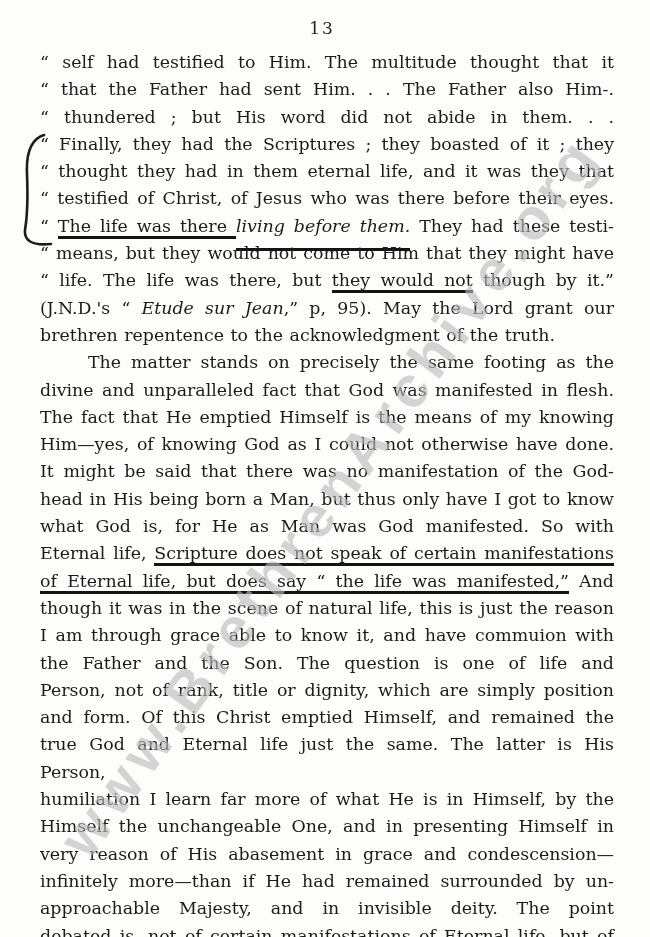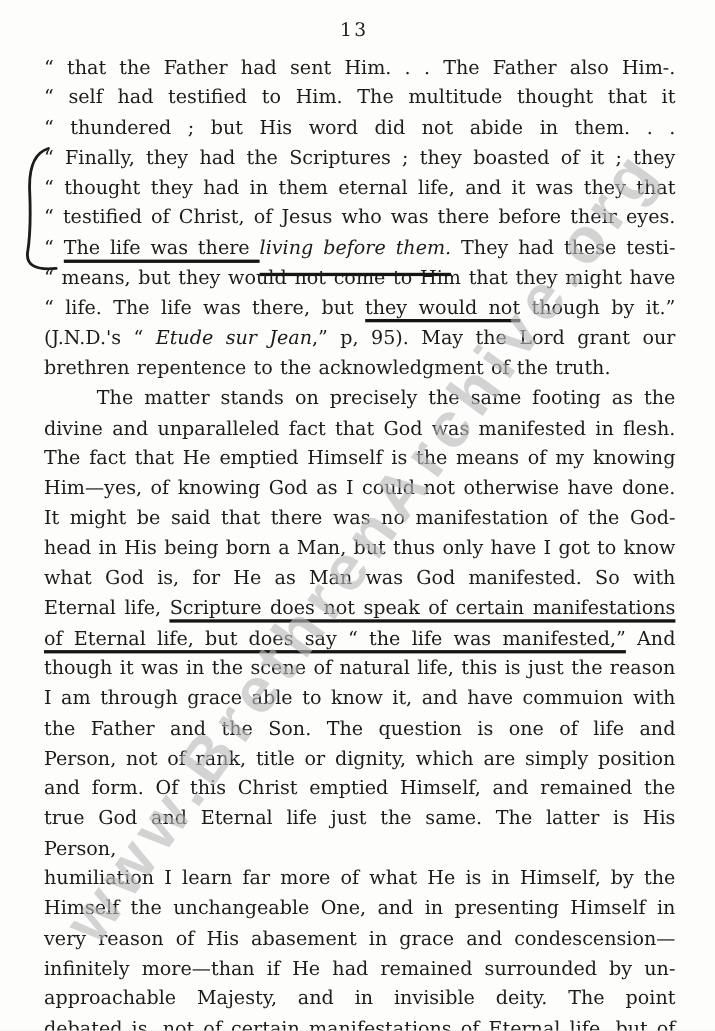--- a/index.html
+++ b/index.html
@@ -89,22 +89,22 @@
 
 <div class="page">
 
   <div class="page-number">13</div>
 
   <svg class="margin-bracket" viewBox="0 0 30 118">
     <path d="M 21 3 C 8 7, 3 20, 4 42 C 5 66, 4 86, 2 98 C 1 108, 8 114, 28 112" fill="none" stroke="#1c1c1c" stroke-width="2.6" stroke-linecap="round"></path>
   </svg>
 
   <div class="text-block" id="text-block">
+      <div class="line"><span>“ self had testified to Him.  The multitude thought that it</span></div>
       <div class="line"><span>“ that the Father had sent Him. .  .  The Father also Him-.</span></div>
-      <div class="line"><span>“ self had testified to Him.  The multitude thought that it</span></div>
       <div class="line"><span>“ thundered ;  but His word did not abide in them. .  .</span></div>
       <div class="line"><span>“ Finally, they had the Scriptures ;  they boasted of it ;  they</span></div>
       <div class="line"><span>“ thought they had in them eternal life, and it was they that</span></div>
       <div class="line"><span>“ testified of Christ, of Jesus who was there before their eyes.</span></div>
       <div class="line"><span>“ </span><span class="seg-u">The life was there </span><span class="seg-iu">living before them.</span><span> They had these testi-</span></div>
       <div class="line"><span>“ means, but they would not come to Him that they might have</span></div>
       <div class="line"><span>“ life.  The life was there, but </span><span class="seg-u">they would not</span><span> though by it.”</span></div>
       <div class="line"><span>(J.N.D.'s “ </span><span class="seg-i">Etude sur Jean</span><span>,” p, 95).  May the Lord grant our</span></div>
       <div class="line no-justify"><span>brethren repentence to the acknowledgment of the truth.</span></div>
       <div class="line indent"><span>The matter stands on precisely the same footing as the</span></div>

